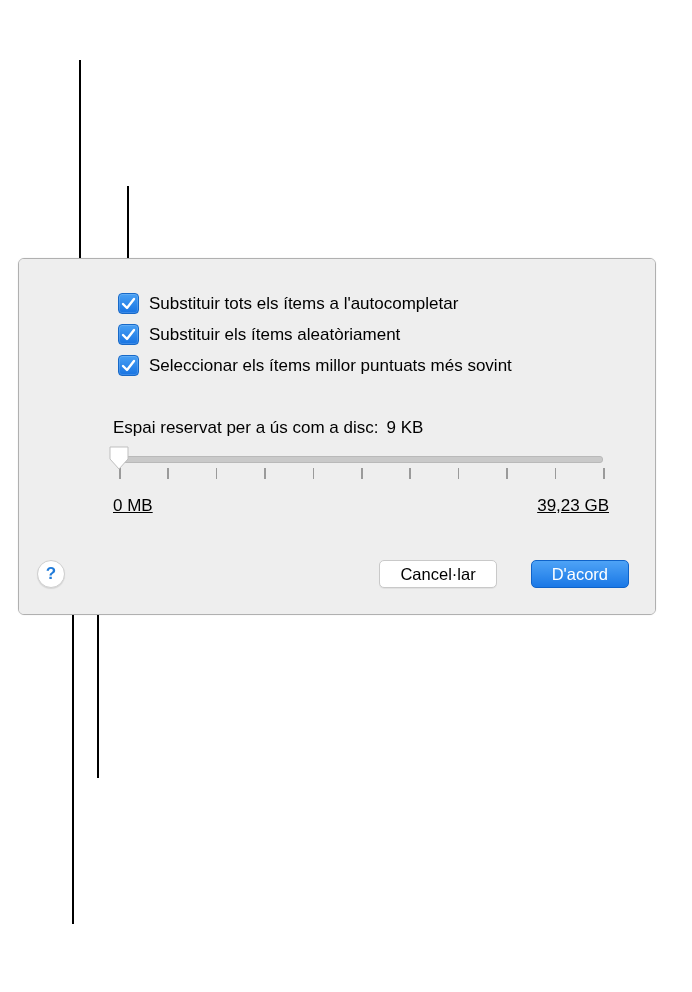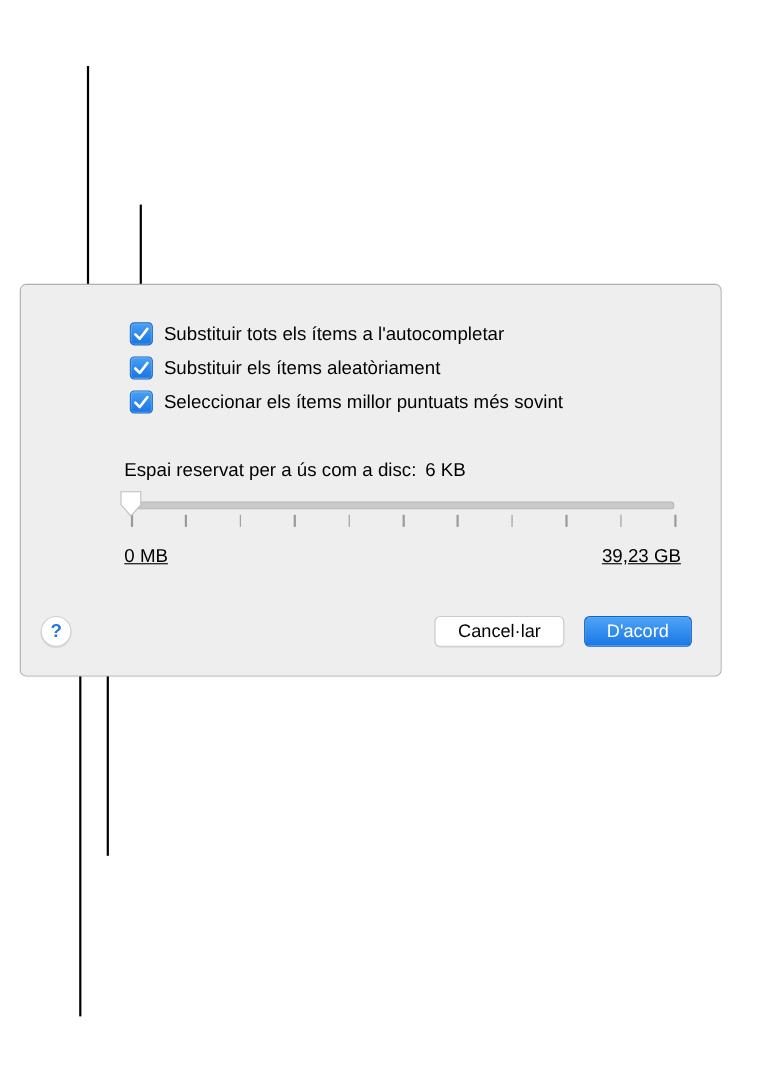--- a/index.html
+++ b/index.html
@@ -65,21 +65,21 @@
     position: relative;
     flex: 0 0 auto;
     margin-left: 73px;
     margin-right: 10px;
     box-shadow: inset 0 0 0 1px rgba(255,255,255,0.15);
   }
   .chk svg { position: absolute; left: 2px; top: 2px; }
   .chk-label { color: #000; }
 
   
-  .slider-section { margin-top: 42px; margin-left: 68px; margin-right: 10px; }
+  .slider-section { margin-top: 42px; margin-left: 68px; margin-right: 20px; }
   .slider-title-row {
     display: flex;
     font-size: 17px;
     margin-bottom: 12px;
   }
   .slider-title-row .label { }
   .slider-title-row .value { margin-left: 8px; }
 
   .slider-wrap {
     position: relative;
@@ -148,21 +148,21 @@
   }
   .spacer { flex: 1; }
   .btn {
     height: 28px;
     padding: 0 20px;
     border-radius: 5px;
     font-size: 16.5px;
     display: inline-flex;
     align-items: center;
     justify-content: center;
-    margin-left: 18px;
+    margin-left: 34px;
     min-width: 96px;
     box-sizing: border-box;
   }
   .btn-default {
     background: #ffffff;
     border: 1px solid #c9c9c9;
     box-shadow: 0 1px 0 rgba(0,0,0,0.05);
     color: #000;
   }
   .btn-primary {
@@ -212,21 +212,21 @@
         <svg width="15" height="15" viewBox="0 0 15 15">
           <path d="M2 8 L6 12 L13 3" stroke="#fff" stroke-width="2.4" fill="none" stroke-linecap="round" stroke-linejoin="round"></path>
         </svg>
       </div>
       <span class="chk-label">Seleccionar els ítems millor puntuats més sovint</span>
     </div>
 
     <div class="slider-section">
       <div class="slider-title-row">
         <span class="label">Espai reservat per a ús com a disc:</span>
-        <span class="value">6 KB</span>
+        <span class="value">9 KB</span>
       </div>
 
       <div class="slider-wrap">
         <div class="track"></div>
         <div class="ticks">
           <div class="tick" style="left:0%"></div>
           <div class="tick" style="left:10%"></div>
           <div class="tick" style="left:20%"></div>
           <div class="tick" style="left:30%"></div>
           <div class="tick" style="left:40%"></div>

